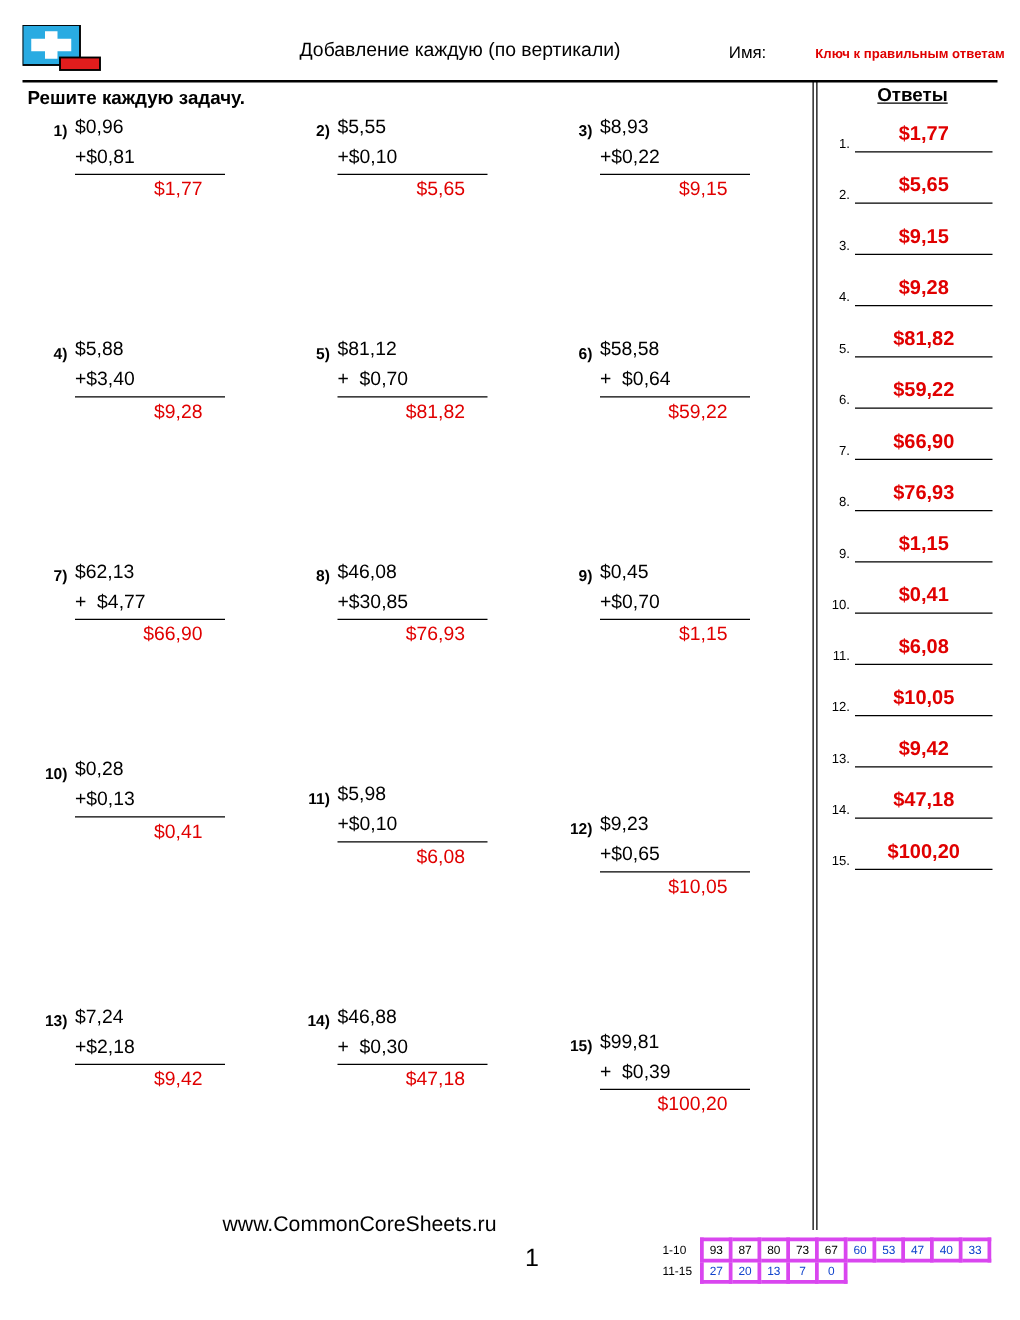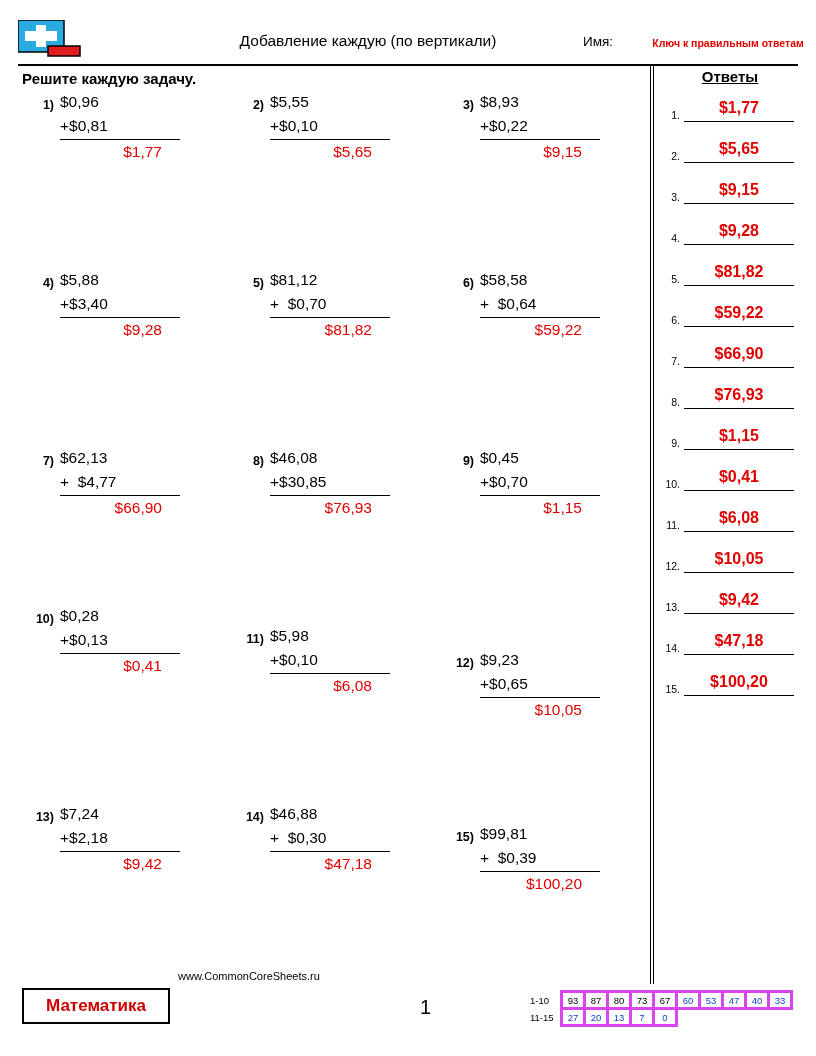--- a/index.html
+++ b/index.html
@@ -213,21 +213,21 @@
     line-height: 32px;
     text-align: center;
     font-size: 17px;
     font-weight: bold;
     color: #cc0000;
   }
   .site {
     position: absolute;
     left: 178px;
     top: 970px;
-    font-size: 11px;
+    font-size: 17px;
     color: #000;
   }
   .page-num {
     position: absolute;
     left: 420px;
     top: 996px;
     font-size: 20px;
     color: #000;
   }
 
@@ -482,23 +482,20 @@
     <div class="ans-row">
       <div class="idx">14.</div>
       <div class="val">$47,18</div>
     </div>
     <div class="ans-row">
       <div class="idx">15.</div>
       <div class="val">$100,20</div>
     </div>
   </div>
 
-  <div class="footer-box">
-    <div class="label">Математика</div>
-  </div>
   <div class="site">www.CommonCoreSheets.ru</div>
   <div class="page-num">1</div>
 
   <table class="score-table">
     <tbody>
         <tr>
       <td class="rowlab">1-10</td>
       <td>93</td>
       <td>87</td>
       <td>80</td>

